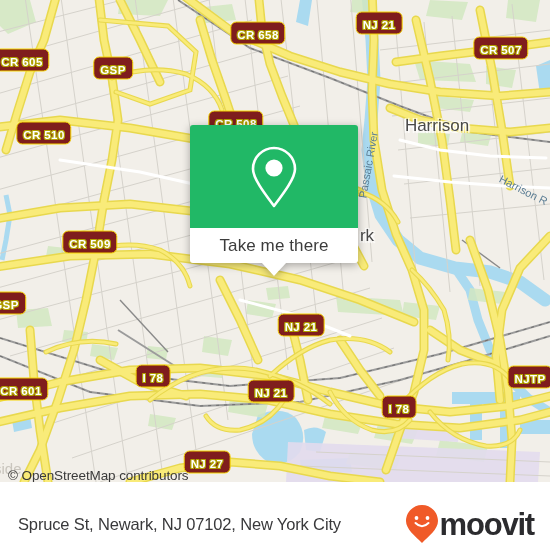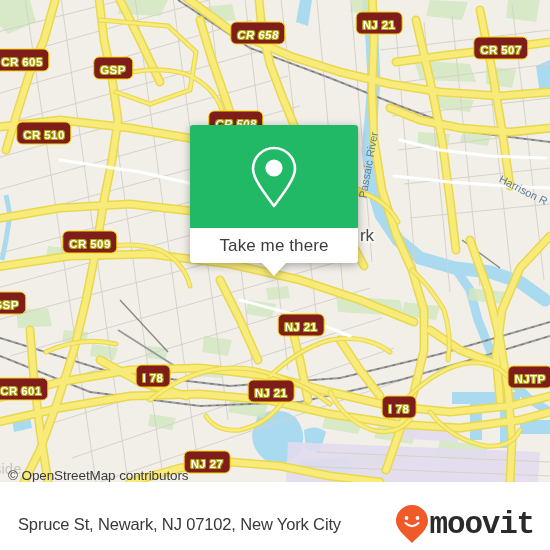--- a/index.html
+++ b/index.html
@@ -147,21 +147,20 @@
   #address-text {
     color: #39393b;
     font-size: 16.5px;
     letter-spacing: -0.15px;
     white-space: nowrap;
   }
   #brand {
     display: flex;
     align-items: center;
     gap: 1px;
-    font-family: Liberation Mono, monospace;
   }
   #brand-name {
     color: #2b2b2e;
     font-size: 31px;
     font-weight: bold;
     letter-spacing: -1.2px;
     line-height: 31px;
   }
 </style>
 </head>
@@ -404,32 +403,33 @@
           <path d="M400 140 L440 150 L490 156 L546 158"></path>
           <path d="M394 176 L450 182 L504 186 L550 188"></path>
           <path d="M240 300 L300 316 L350 336"></path>
           <path d="M60 160 L140 172 L220 190"></path>
         </g>
       </g>
     </svg>
 
     <div class="faint-label" style="left:-6px; top:460px;">side</div>
 
+    <div class="place-label" style="left:437px; top:126px;">Harrison</div>
     <div class="place-label" style="left:367px; top:216px;margin-top:20px;">rk</div>
 
     <div class="water-label" style="left:374px; top:160px; transform: rotate(-80deg) translate(-50%,-50%);">Passaic River</div>
     <div class="water-label" style="left:500px; top:172px; transform: rotate(27deg);">Harrison R</div>
 
     <div class="shield" style="left:22px;  top:60px;">CR 605</div>
     <div class="shield" style="left:113px; top:68px;">GSP</div>
-    <div class="shield" style="left:258px; top:33px;font-style:italic;">CR 658</div>
+    <div class="shield" style="left:258px; top:33px;">CR 658</div>
     <div class="shield" style="left:379px; top:23px;">NJ 21</div>
     <div class="shield" style="left:501px; top:48px;">CR 507</div>
     <div class="shield" style="left:44px;  top:133px;">CR 510</div>
-    <div class="shield" style="left:236px; top:122px;font-style:italic;">CR 508</div>
+    <div class="shield" style="left:236px; top:122px;">CR 508</div>
     <div class="shield" style="left:90px;  top:204px;margin-top:38px;">CR 509</div>
     <div class="shield" style="left:6px;   top:303px;">GSP</div>
     <div class="shield" style="left:153px; top:376px;">I 78</div>
     <div class="shield" style="left:21px;  top:389px;">CR 601</div>
     <div class="shield" style="left:301px; top:325px;">NJ 21</div>
     <div class="shield" style="left:271px; top:391px;">NJ 21</div>
     <div class="shield" style="left:399px; top:407px;">I 78</div>
     <div class="shield" style="left:530px; top:377px;">NJTP</div>
     <div class="shield" style="left:207px; top:462px;text-align:center;">NJ 27</div>
 

